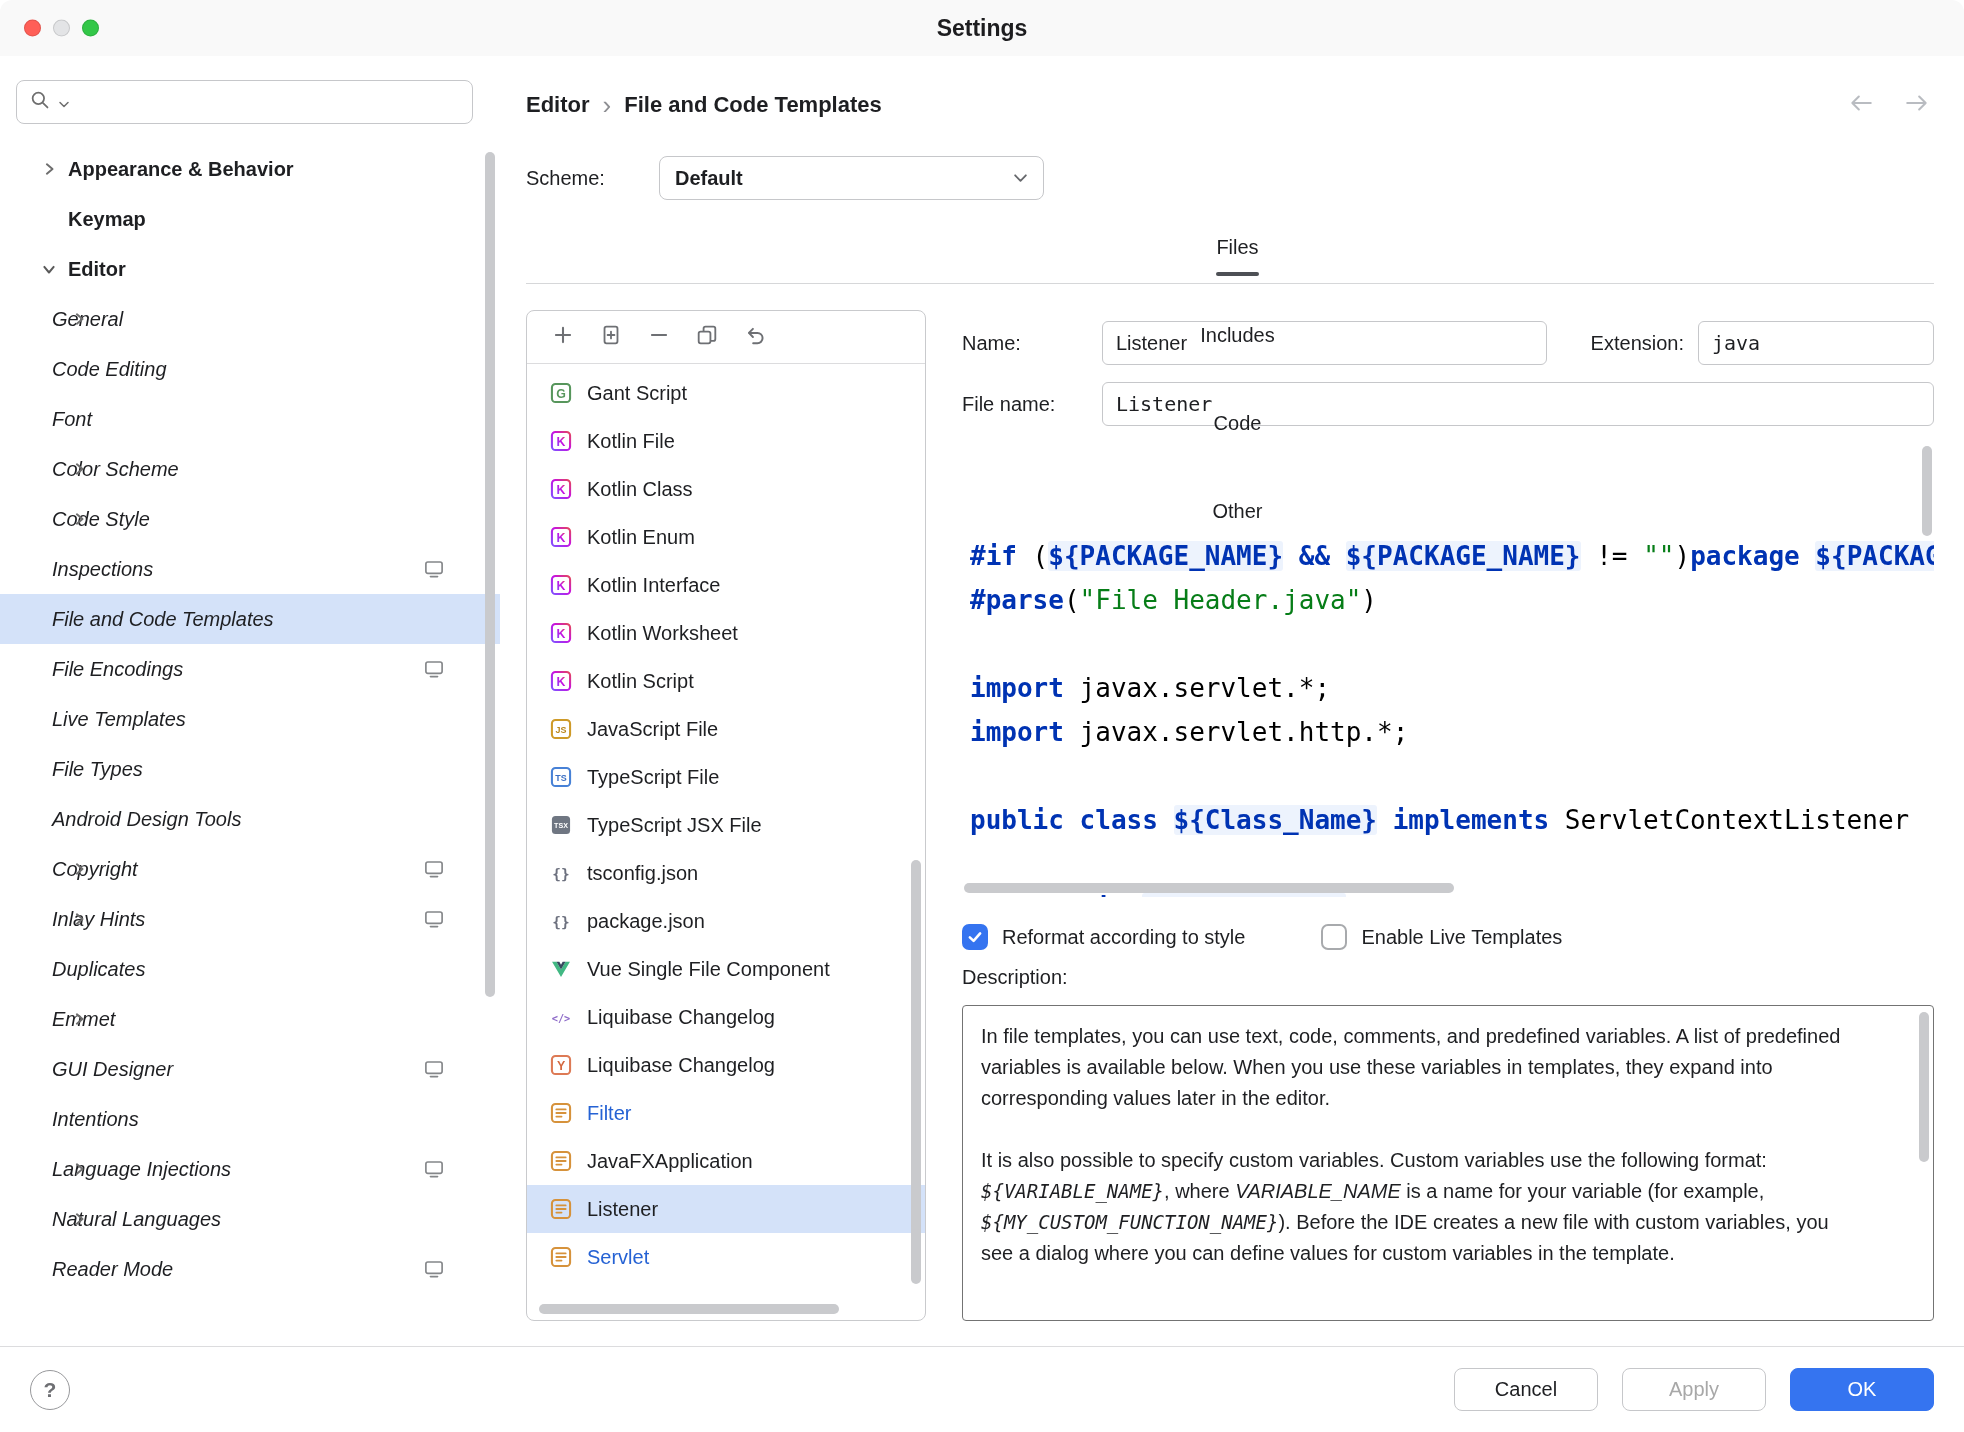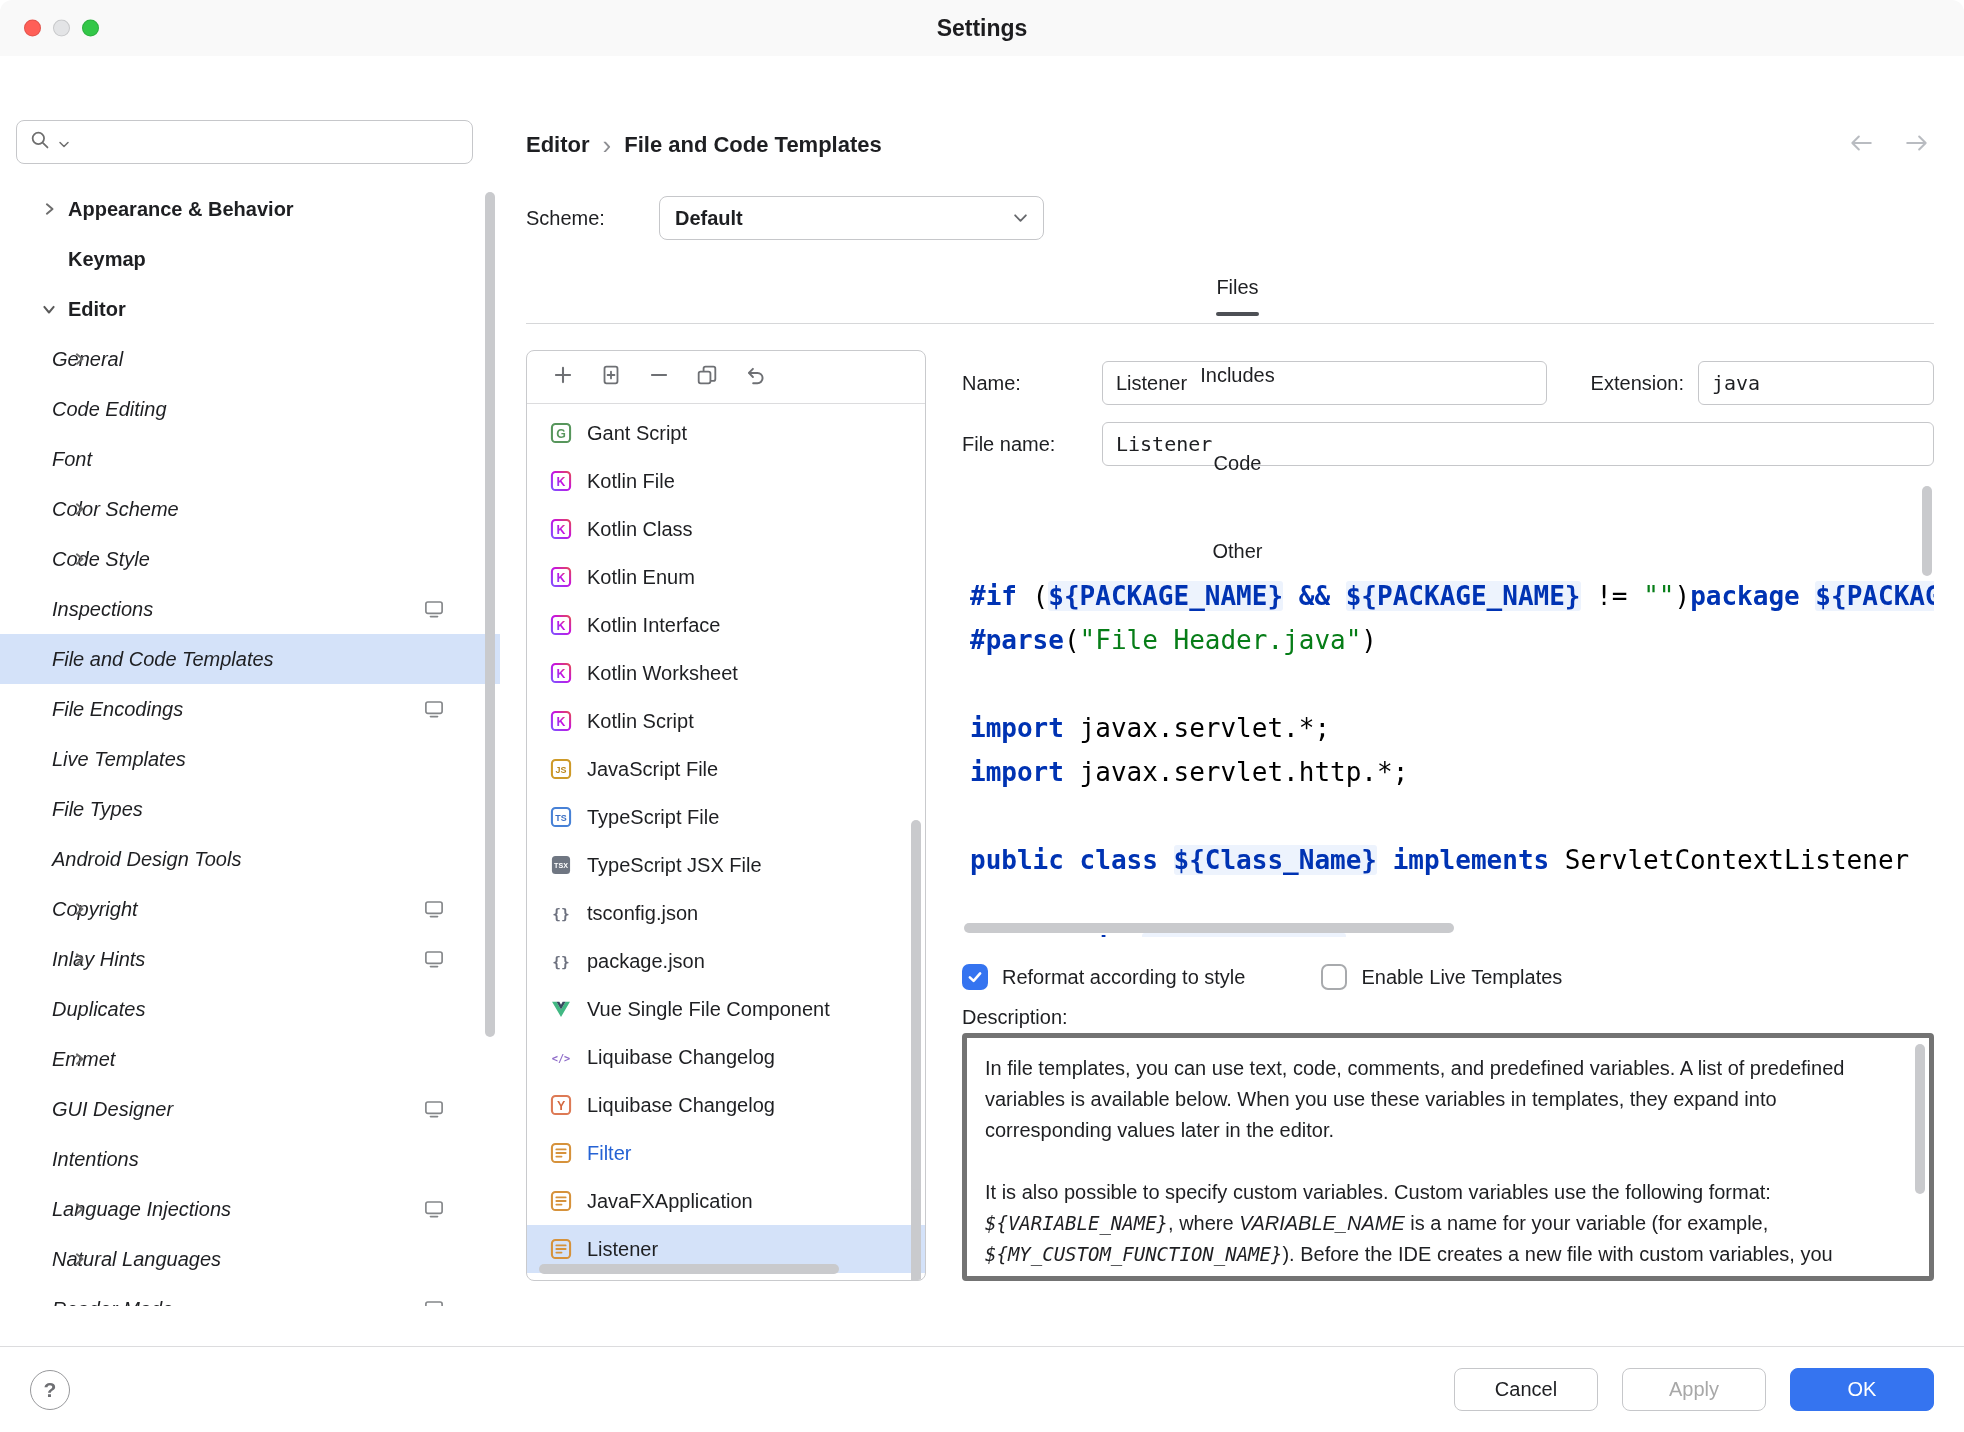--- a/index.html
+++ b/index.html
@@ -1,18 +1,18 @@
 <!DOCTYPE html>
 <html><head>
 <meta charset="utf-8">
 <style>
   * { margin:0; padding:0; box-sizing:border-box; }
   html,body { width:1964px; height:1432px; }
   body { font-family:"Liberation Sans",sans-serif; font-size:20px; color:#1e1f22; background:#ffffff; overflow:hidden; }
-  .window { width:1964px; height:1432px; display:flex; flex-direction:column; background:#fff; border-radius:12px; overflow:hidden;gap:40px; }
+  .window { width:1964px; height:1432px; display:flex; flex-direction:column; background:#fff; border-radius:12px; overflow:hidden; }
 
   
   .titlebar { flex:0 0 56px; position:relative; display:flex; align-items:center; justify-content:center; background:#f9f9f9; }
   .traffic { position:absolute; left:24px; top:50%; transform:translateY(-50%); display:flex; gap:12px; }
   .light { width:17px; height:17px; border-radius:50%; box-shadow:inset 0 0 0 1px rgba(0,0,0,0.12); }
   .light.red { background:#ff5f57; }
   .light.yellow { background:#e3e4e6; }
   .light.green { background:#33c748; }
   .win-title { font-size:23px; font-weight:700; color:#1d1d1f; }
 
@@ -90,21 +90,21 @@
   .sb-code-v { right:2px; top:8px; width:10px; height:90px; }
   .sb-code-h { left:2px; bottom:4px; height:10px; width:490px; }
 
   .cb-row { margin-top:27px; display:flex; align-items:center; }
   .cb-item { display:flex; align-items:center; gap:14px; cursor:pointer; }
   .cb-item.second { margin-left:76px; }
   .cbx { width:26px; height:26px; border-radius:7px; border:2px solid #a8aaad; background:#fff; display:flex; align-items:center; justify-content:center; }
   .cbx.checked { background:#3574f0; border-color:#3574f0; }
 
   .desc-label { margin-top:16px; }
-  .desc-box { margin-top:4px; flex:1; border:5px solid #737373; border-radius:4px; background:#fff; position:relative; overflow:hidden; padding:15px 70px 10px 18px; line-height:31px; }
+  .desc-box { margin-top:16px; flex:1; border:1px solid #737373; border-radius:4px; background:#fff; position:relative; overflow:hidden; padding:15px 70px 10px 18px; line-height:31px; }
   .desc-box p { margin-bottom:31px; }
   .mono-it { font-family:"DejaVu Sans Mono",monospace; font-style:italic; font-size:19px; }
   .it { font-style:italic; }
   .sb-desc { right:4px; top:6px; width:10px; height:150px; }
 
   
   .footer { flex:0 0 86px; border-top:1px solid #dcdcde; background:#fff; display:flex; align-items:center; padding:0 30px; }
   .help-btn { width:40px; height:40px; border:1.5px solid #97989b; border-radius:50%; color:#6e6f73; font-size:21px; font-weight:700; display:flex; align-items:center; justify-content:center; cursor:pointer; }
   .footer-buttons { margin-left:auto; display:flex; gap:24px; }
   .btn { min-width:144px; height:43px; border-radius:8px; border:1px solid #c6c7ca; background:#fff; display:flex; align-items:center; justify-content:center; font-size:20px; cursor:pointer; }

